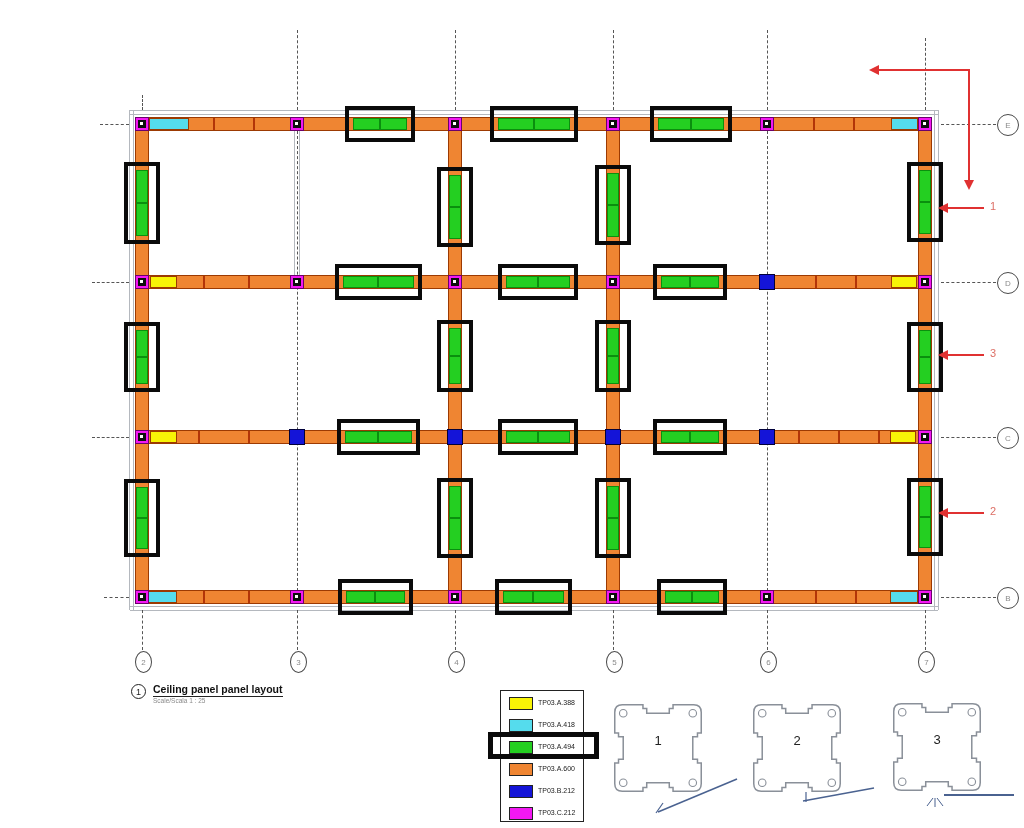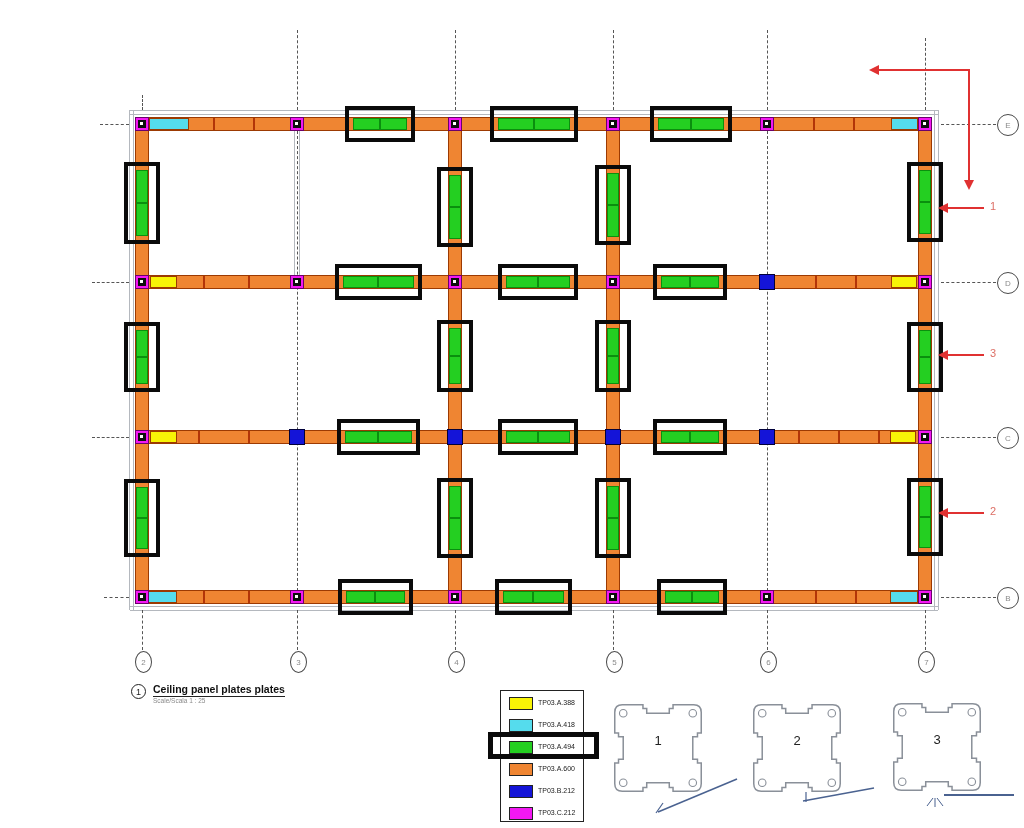--- a/index.html
+++ b/index.html
@@ -287,21 +287,21 @@
     <span class="lbl">3</span>
   </div>
   <div class="detail-marker" style="top: 504px;">
     <div class="tri"></div>
     <div class="ln"></div>
     <span class="lbl">2</span>
   </div>
 
   <div class="title-block">
     <div class="title-circle">1</div>
-    <div class="title-text">Ceiling panel plates plates</div>
+    <div class="title-text">Ceiling panel panel layout</div>
     <div class="title-sub">Scale/Scala  1 : 25</div>
   </div>
 
   <div class="legend-box">
     <div class="legend-item" style="top:5px;">
       <div class="legend-swatch" style="background: rgb(248, 244, 6);"></div>
       <span class="legend-label">TP03.A.388</span>
     </div>
     <div class="legend-item" style="top:27px;">
       <div class="legend-swatch" style="background: rgb(85, 220, 237);"></div>

